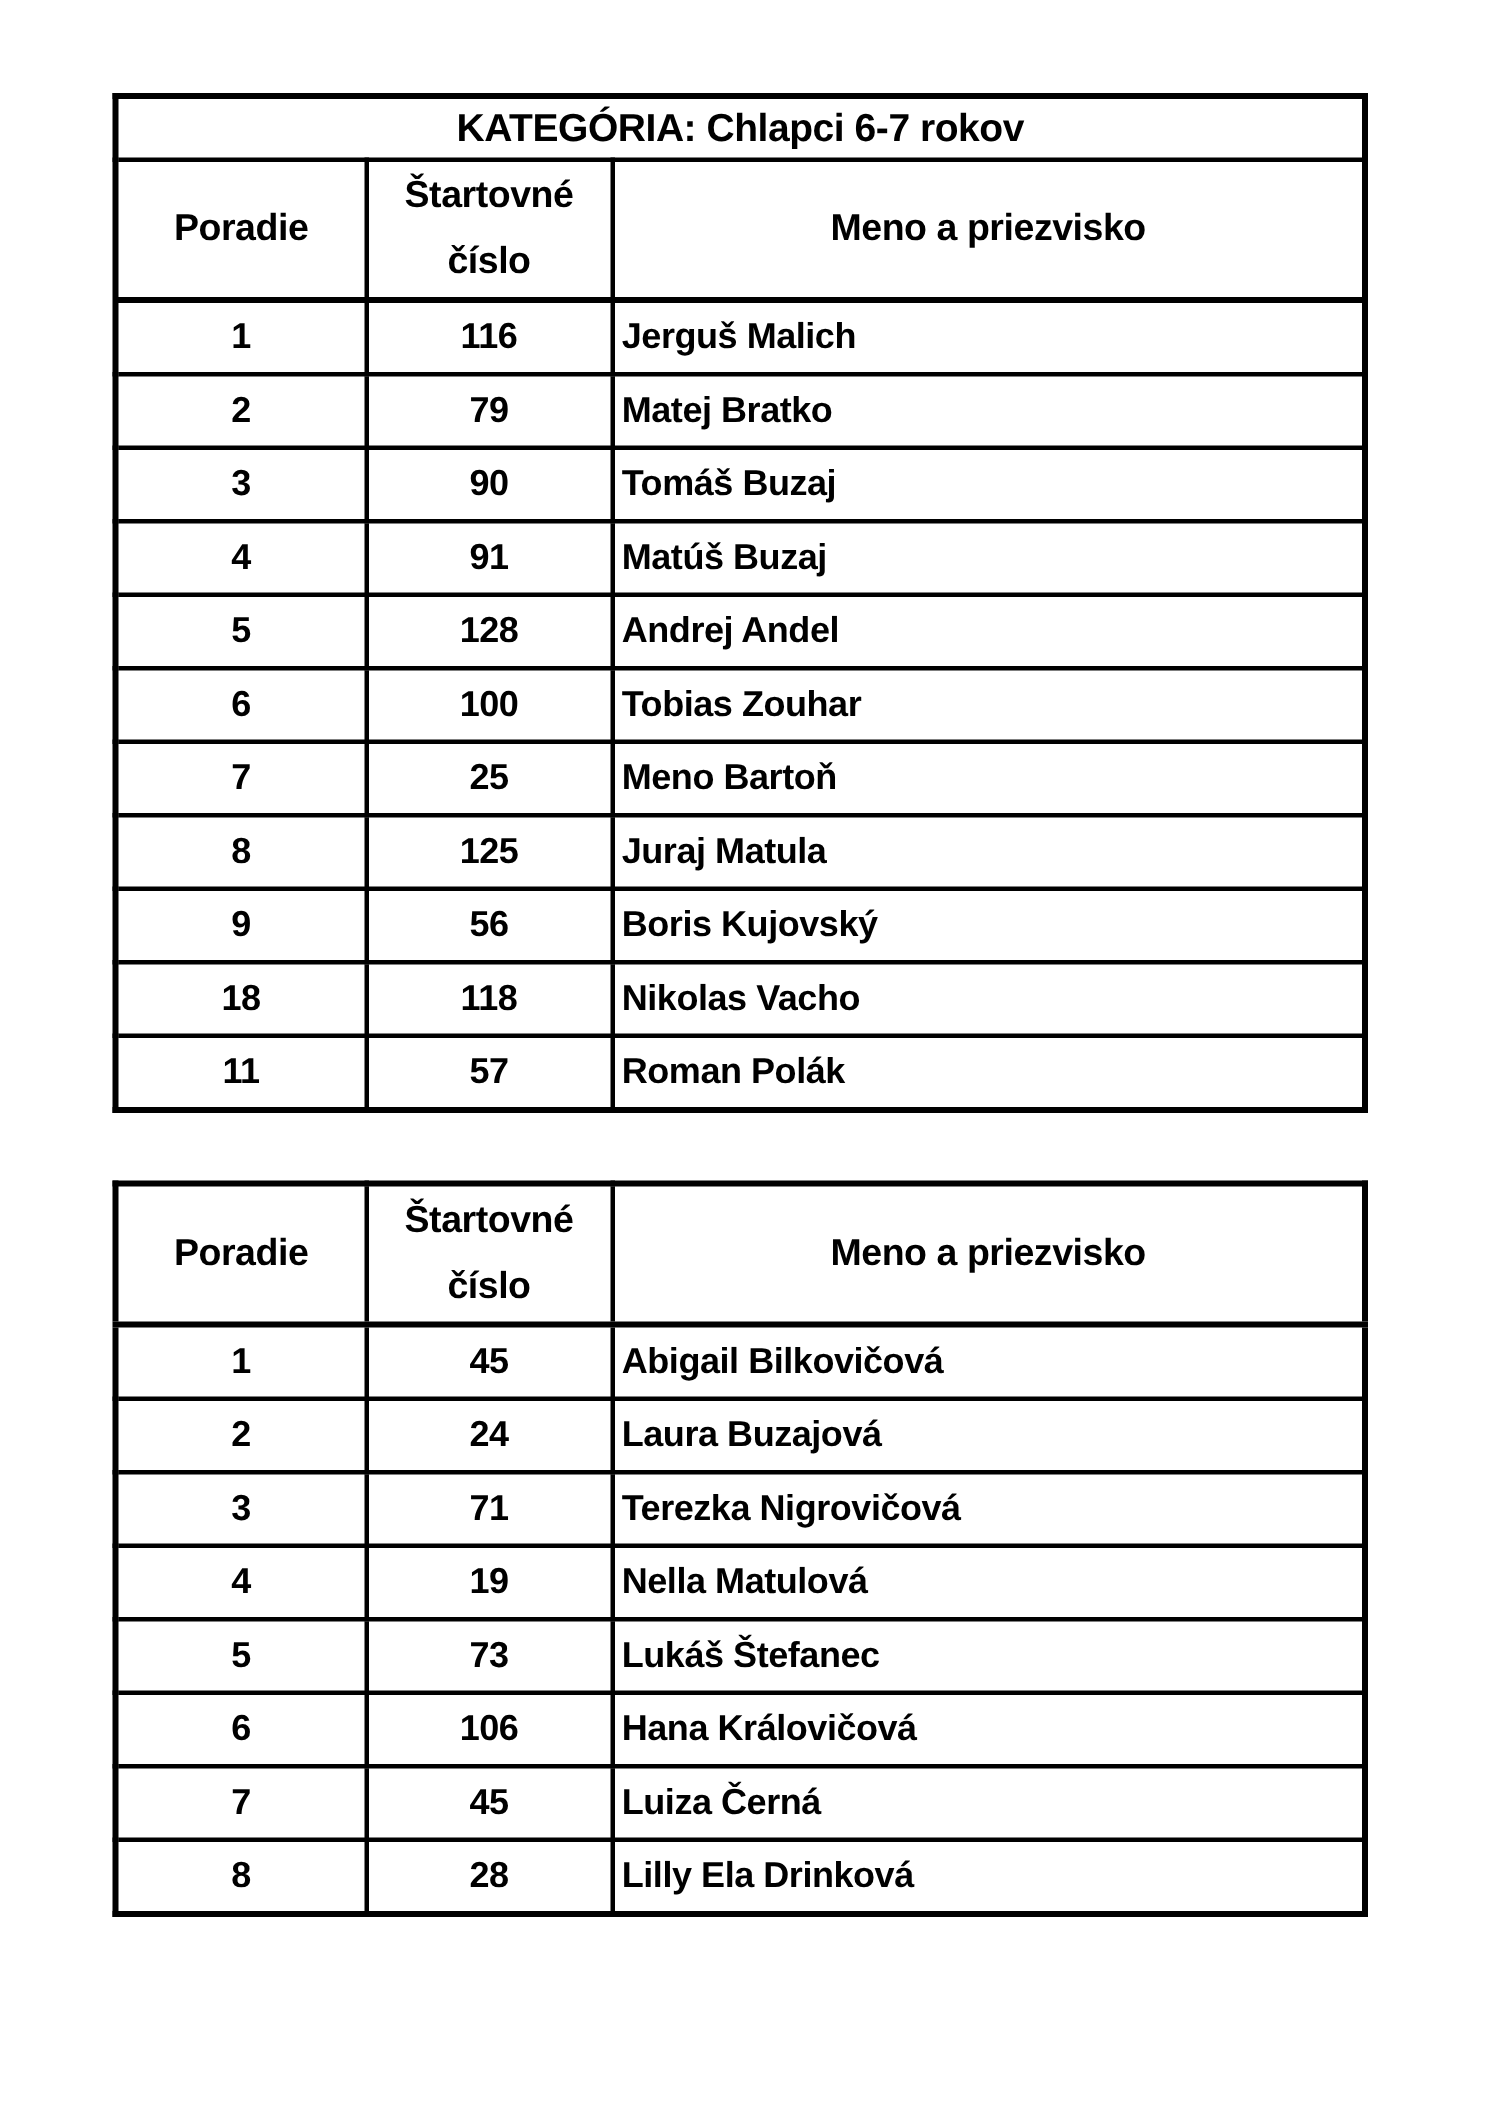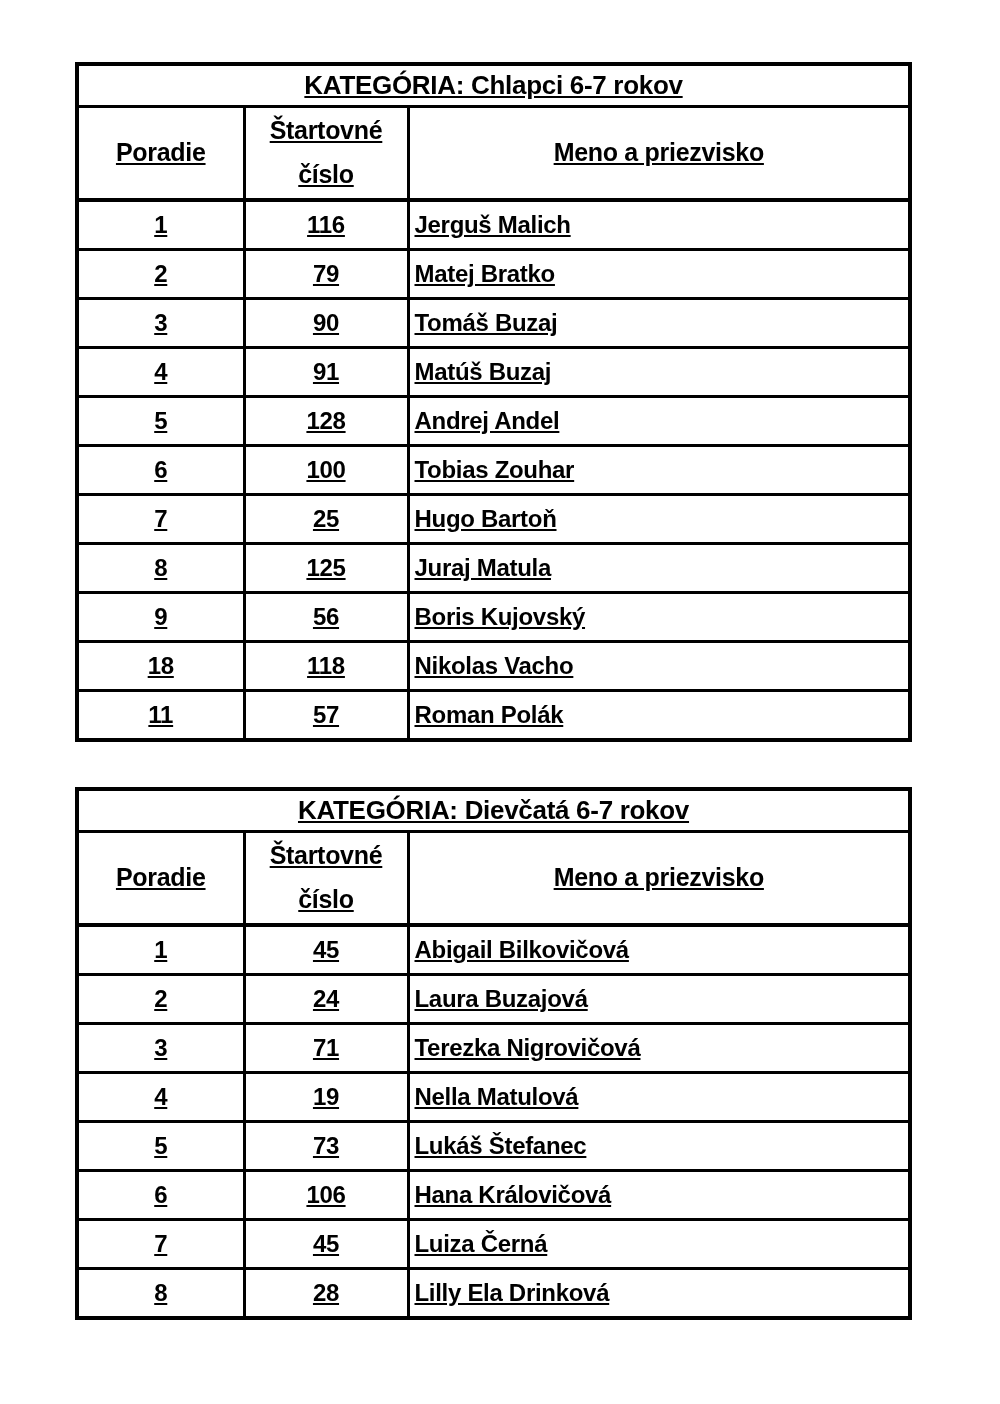--- a/index.html
+++ b/index.html
@@ -10,21 +10,20 @@
   body {
     width: 1000px;
     height: 1404px;
     font-family: "Liberation Sans", sans-serif;
     color: #000000;
     -webkit-font-smoothing: antialiased;
   }
   .page {
     box-sizing: border-box;
     padding: 62px 15px 0 75px;
-    text-decoration: underline;
   }
   table.cat-table {
     border-collapse: collapse;
     table-layout: fixed;
     width: 833px;
     background: #ffffff;
   }
   table.cat-table, table.cat-table th, table.cat-table td {
     border: 3px solid #000000;
   }
@@ -123,21 +122,21 @@
           <td class="name-cell">Andrej Andel</td>
         </tr>
         <tr>
           <td class="rank-cell">6</td>
           <td class="num-cell">100</td>
           <td class="name-cell">Tobias Zouhar</td>
         </tr>
         <tr>
           <td class="rank-cell">7</td>
           <td class="num-cell">25</td>
-          <td class="name-cell">Hugo Bartoň</td>
+          <td class="name-cell">Meno Bartoň</td>
         </tr>
         <tr>
           <td class="rank-cell">8</td>
           <td class="num-cell">125</td>
           <td class="name-cell">Juraj Matula</td>
         </tr>
         <tr>
           <td class="rank-cell">9</td>
           <td class="num-cell">56</td>
           <td class="name-cell">Boris Kujovský</td>
@@ -157,23 +156,20 @@
 
   <div class="table-gap"></div>
 
   <table class="cat-table">
     <colgroup>
       <col class="c1">
         <col class="c2">
         <col class="c3">
     </colgroup>
     <thead>
-      <tr>
-        <th class="title-cell" colspan="3">KATEGÓRIA: Dievčatá 6-7 rokov</th>
-      </tr>
       <tr class="head-row">
         <th>Poradie</th>
         <th>Štartovné číslo</th>
         <th>Meno a priezvisko</th>
       </tr>
     </thead>
     <tbody>
         <tr>
           <td class="rank-cell">1</td>
           <td class="num-cell">45</td>

